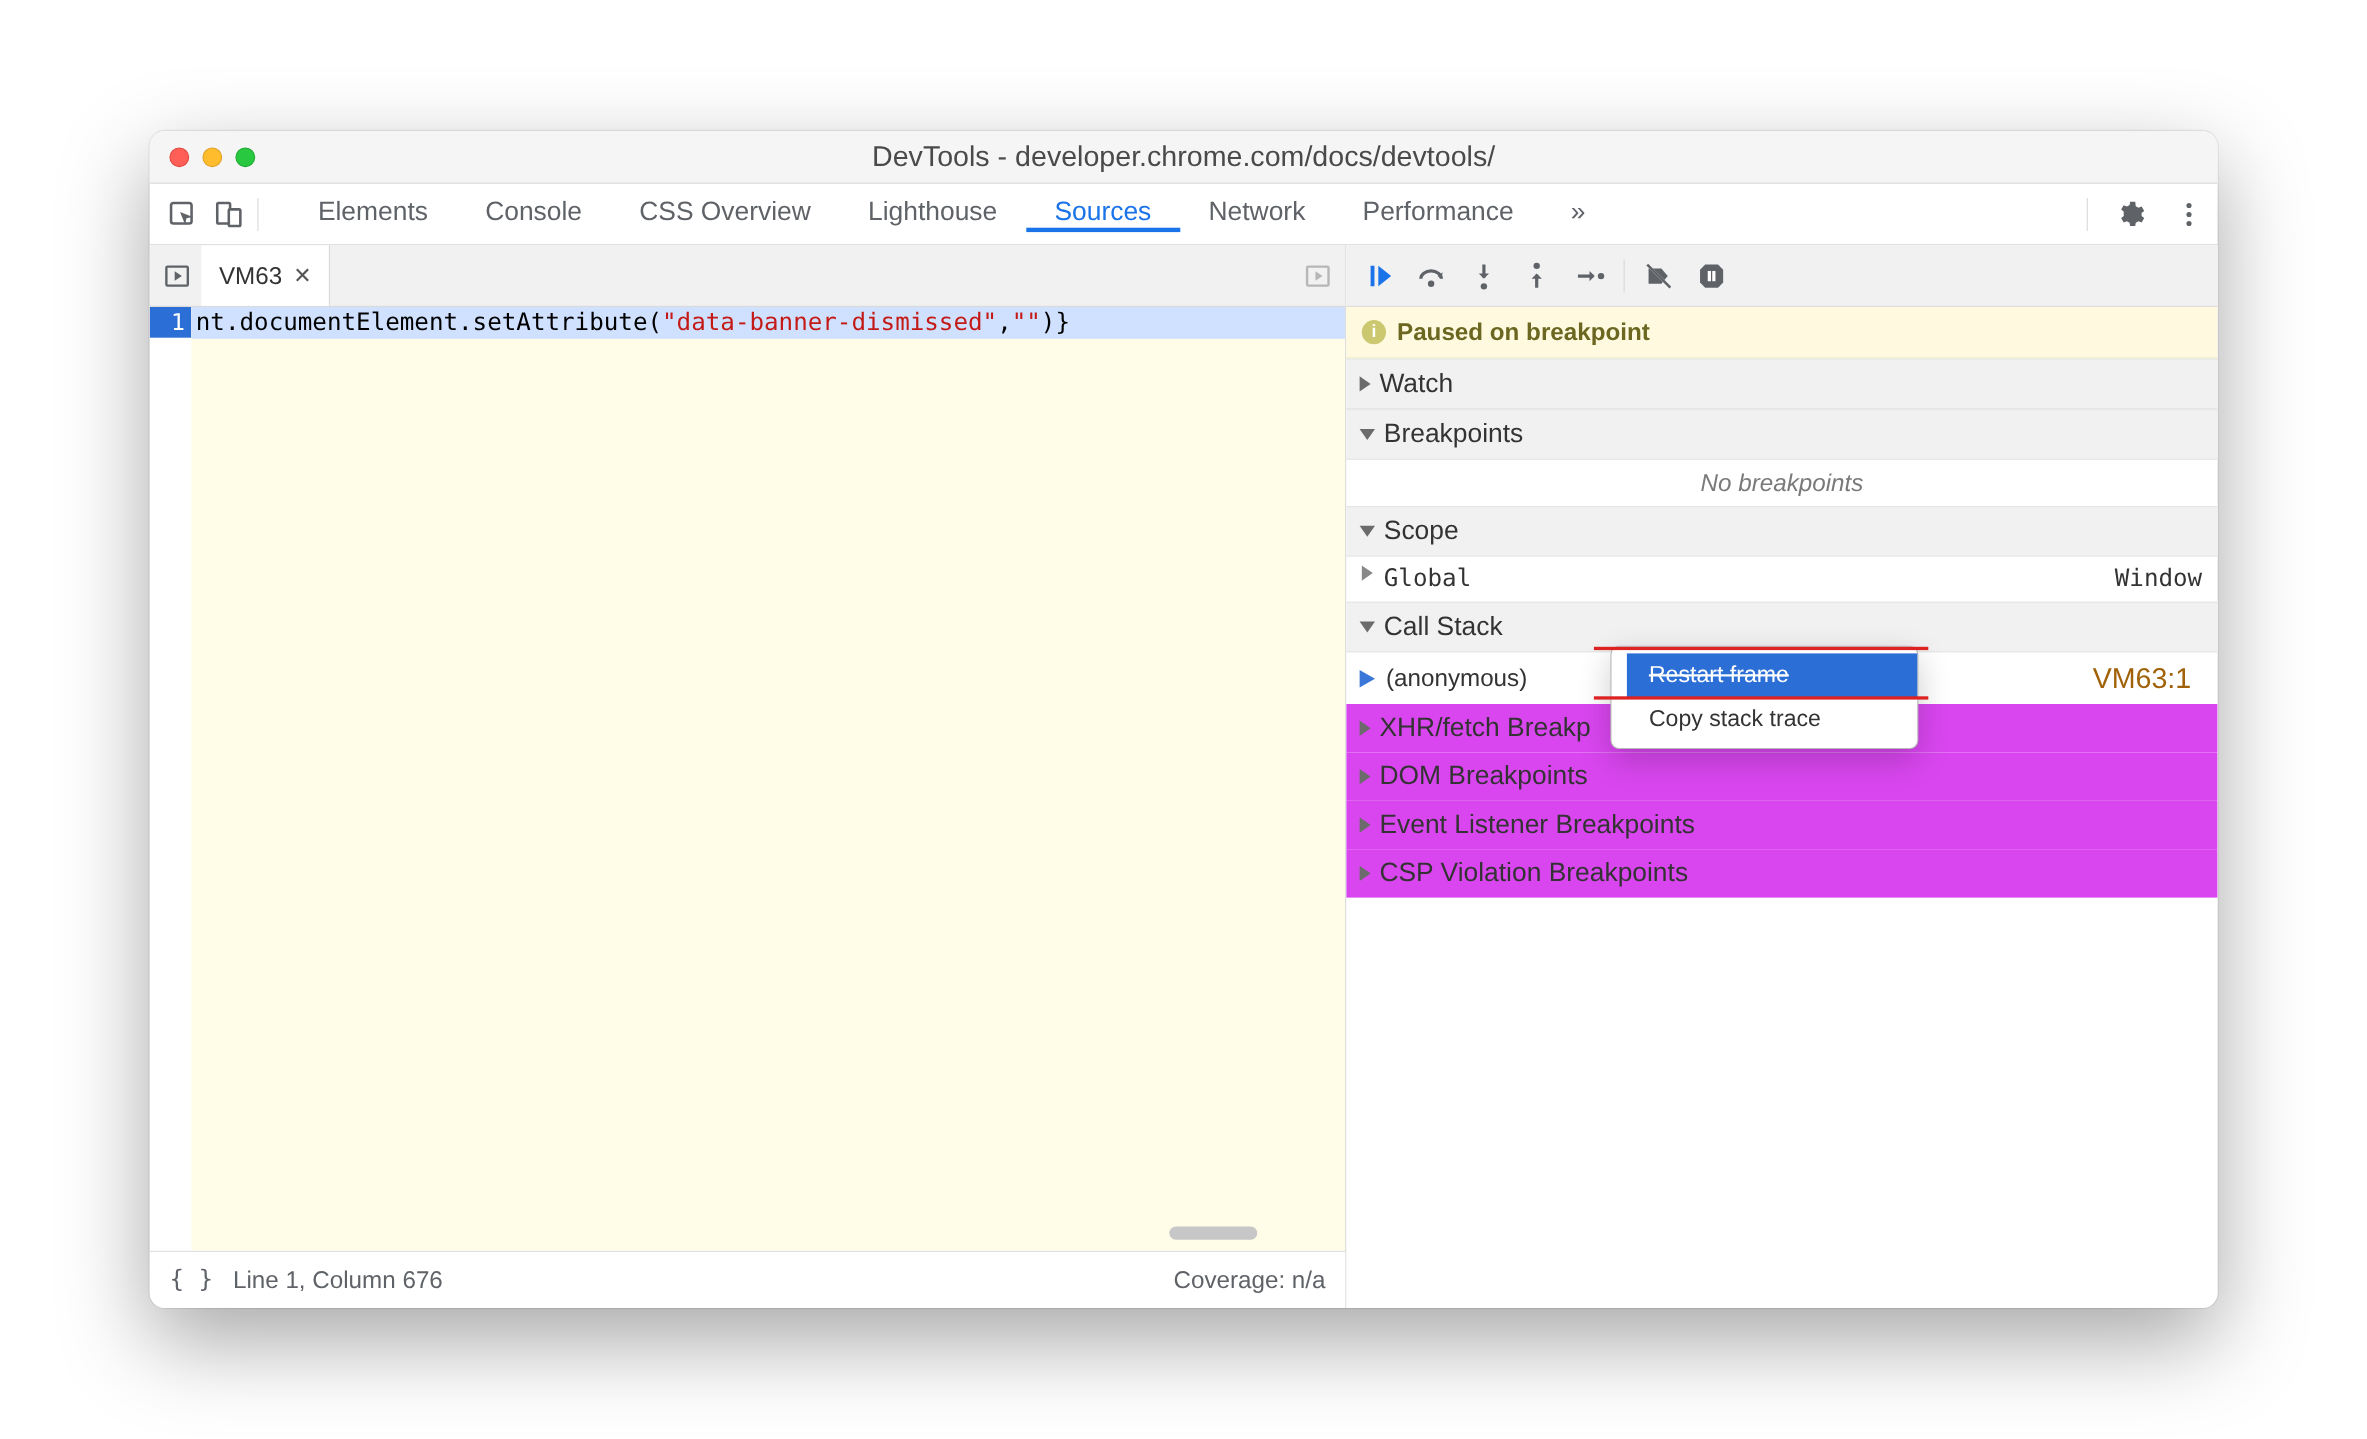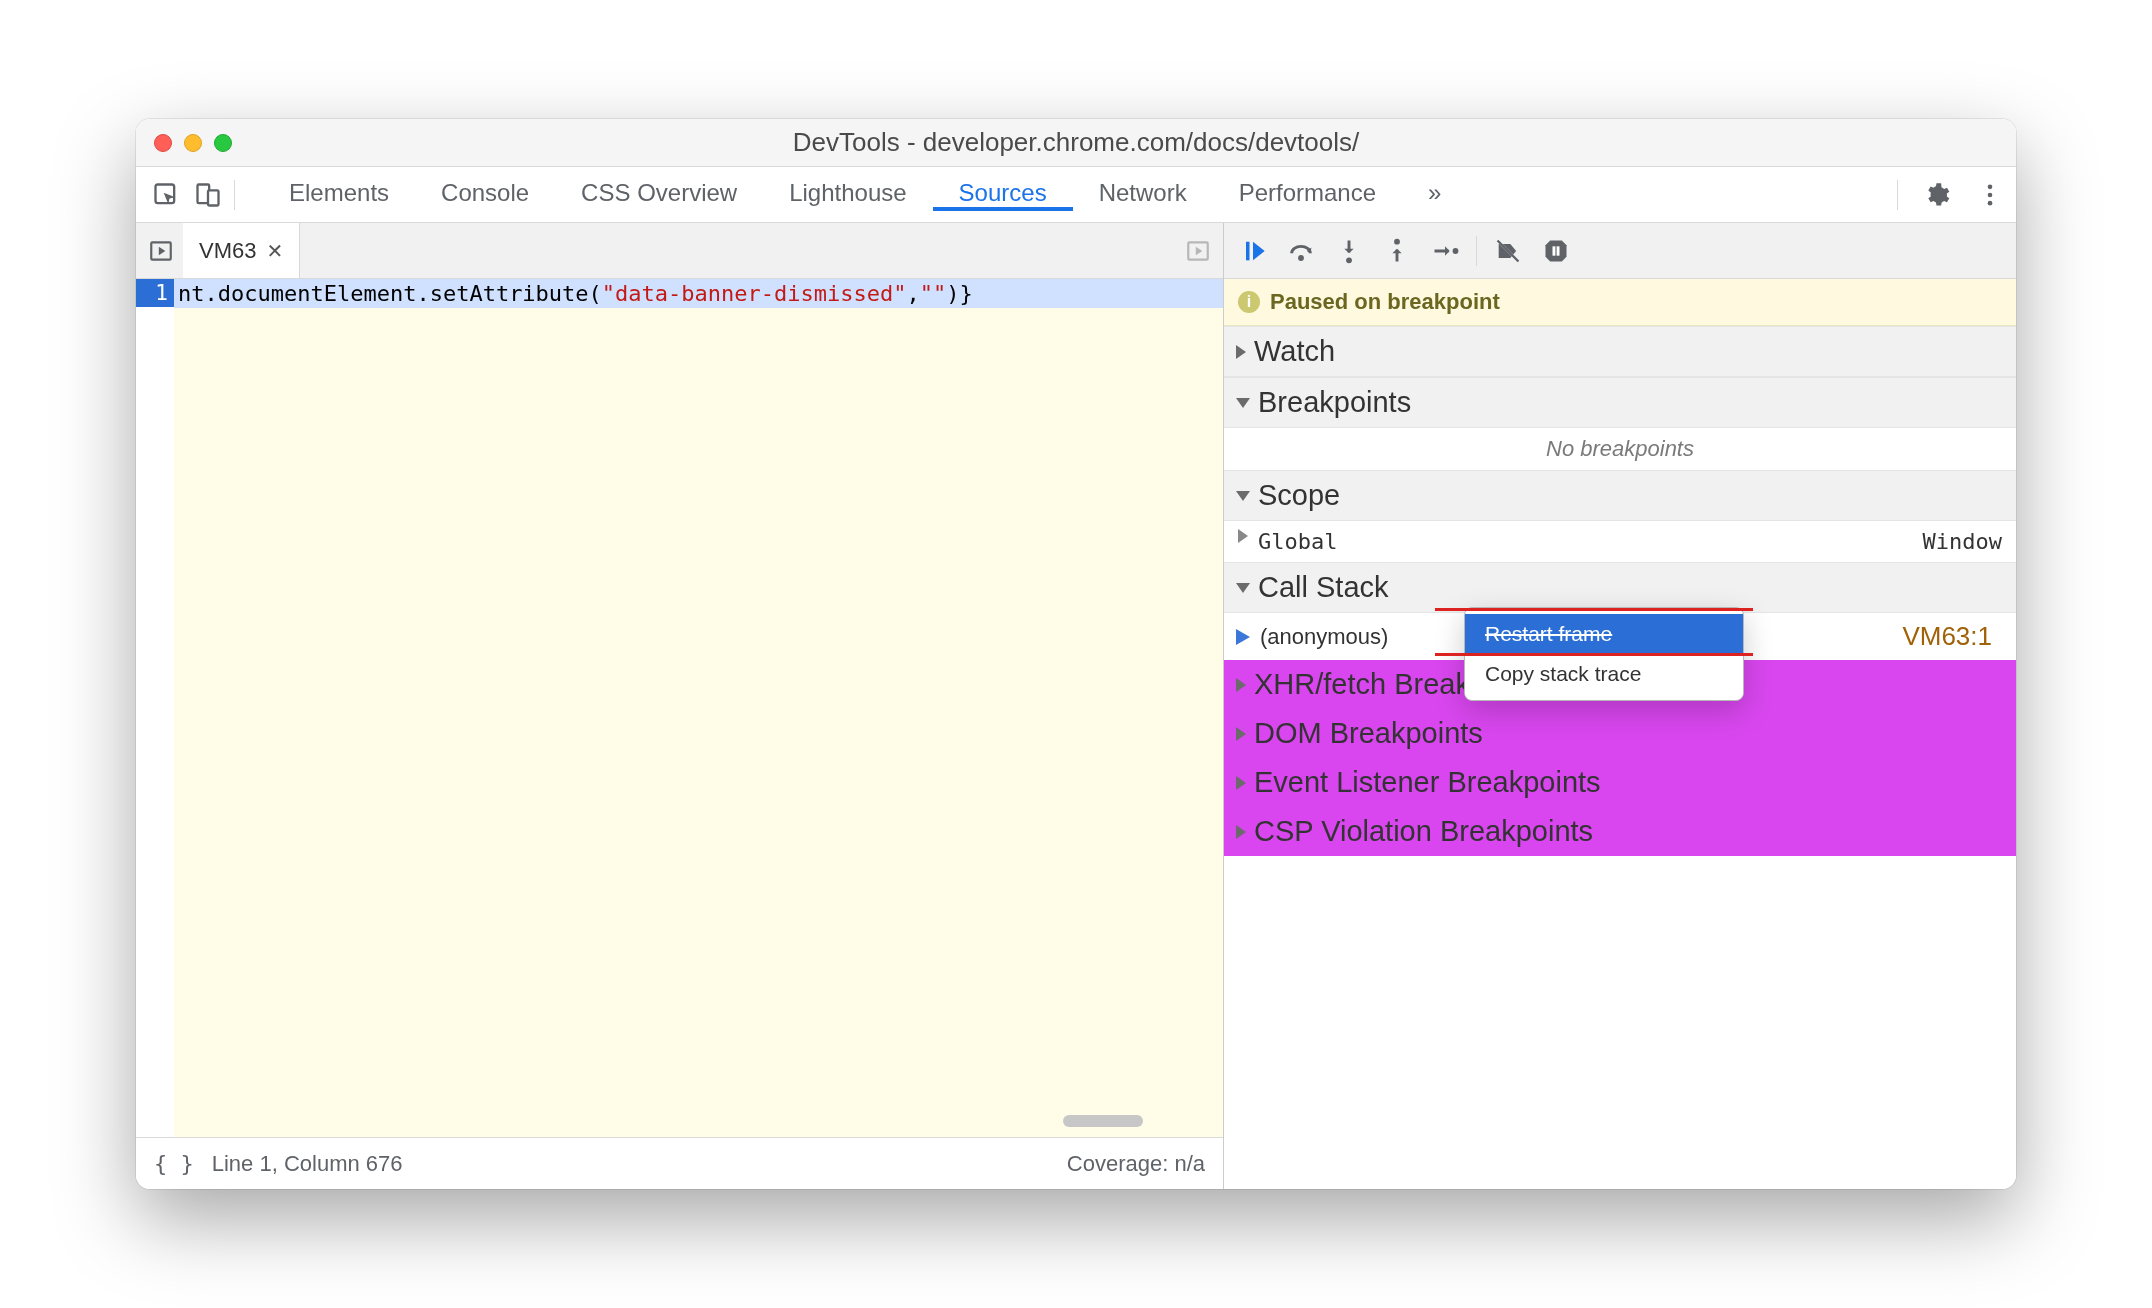--- a/index.html
+++ b/index.html
@@ -120,21 +120,21 @@
     display: flex; align-items: center; gap: 10px; padding: 10px 14px;
     font-weight: 700; color: #6b6720; font-size: 22px;
   }
   .info-icon {
     width: 22px; height: 22px; border-radius: 50%; background: #ccc870; color: #fff;
     display: inline-flex; align-items: center; justify-content: center; font-size: 16px; font-weight: 900;
   }
   .section-header {
     background: #f1f1f1; border-top: 1px solid #e5e5e5; border-bottom: 1px solid #e5e5e5;
     padding: 8px 12px; display: flex; align-items: center; gap: 8px;
-    font-size: 29px; color: #333;
+    font-size: 24px; color: #333;
   }
   .section-header.light { background: #d946ef; border: none; }
   .disclosure { width: 0; height: 0; display:inline-block; }
   .disclosure.right {
     border-top: 7px solid transparent;
     border-bottom: 7px solid transparent;
     border-left: 10px solid #6b6b6b;
   }
   .disclosure.down {
     border-left: 7px solid transparent;
@@ -351,21 +351,21 @@
 
       <div class="section-header">
         <span class="disclosure down"></span>
         <span>Call Stack</span>
       </div>
       <div class="callstack-item menu-anchor">
         <span class="arrow-marker"></span>
         <span>(anonymous)</span>
         <span class="cs-location">VM63:1</span>
 
-        <div class="context-menu" style="left:240px; top:-6px;">
+        <div class="context-menu" style="left:240px; top:-6px;padding-left:14px;">
           <div class="cm-item highlight">
             <div class="red-strike"></div>
             <span>Restart frame</span>
             <div class="red-strike2"></div>
           </div>
           <div class="cm-item">
             <span>Copy stack trace</span>
           </div>
         </div>
       </div>

